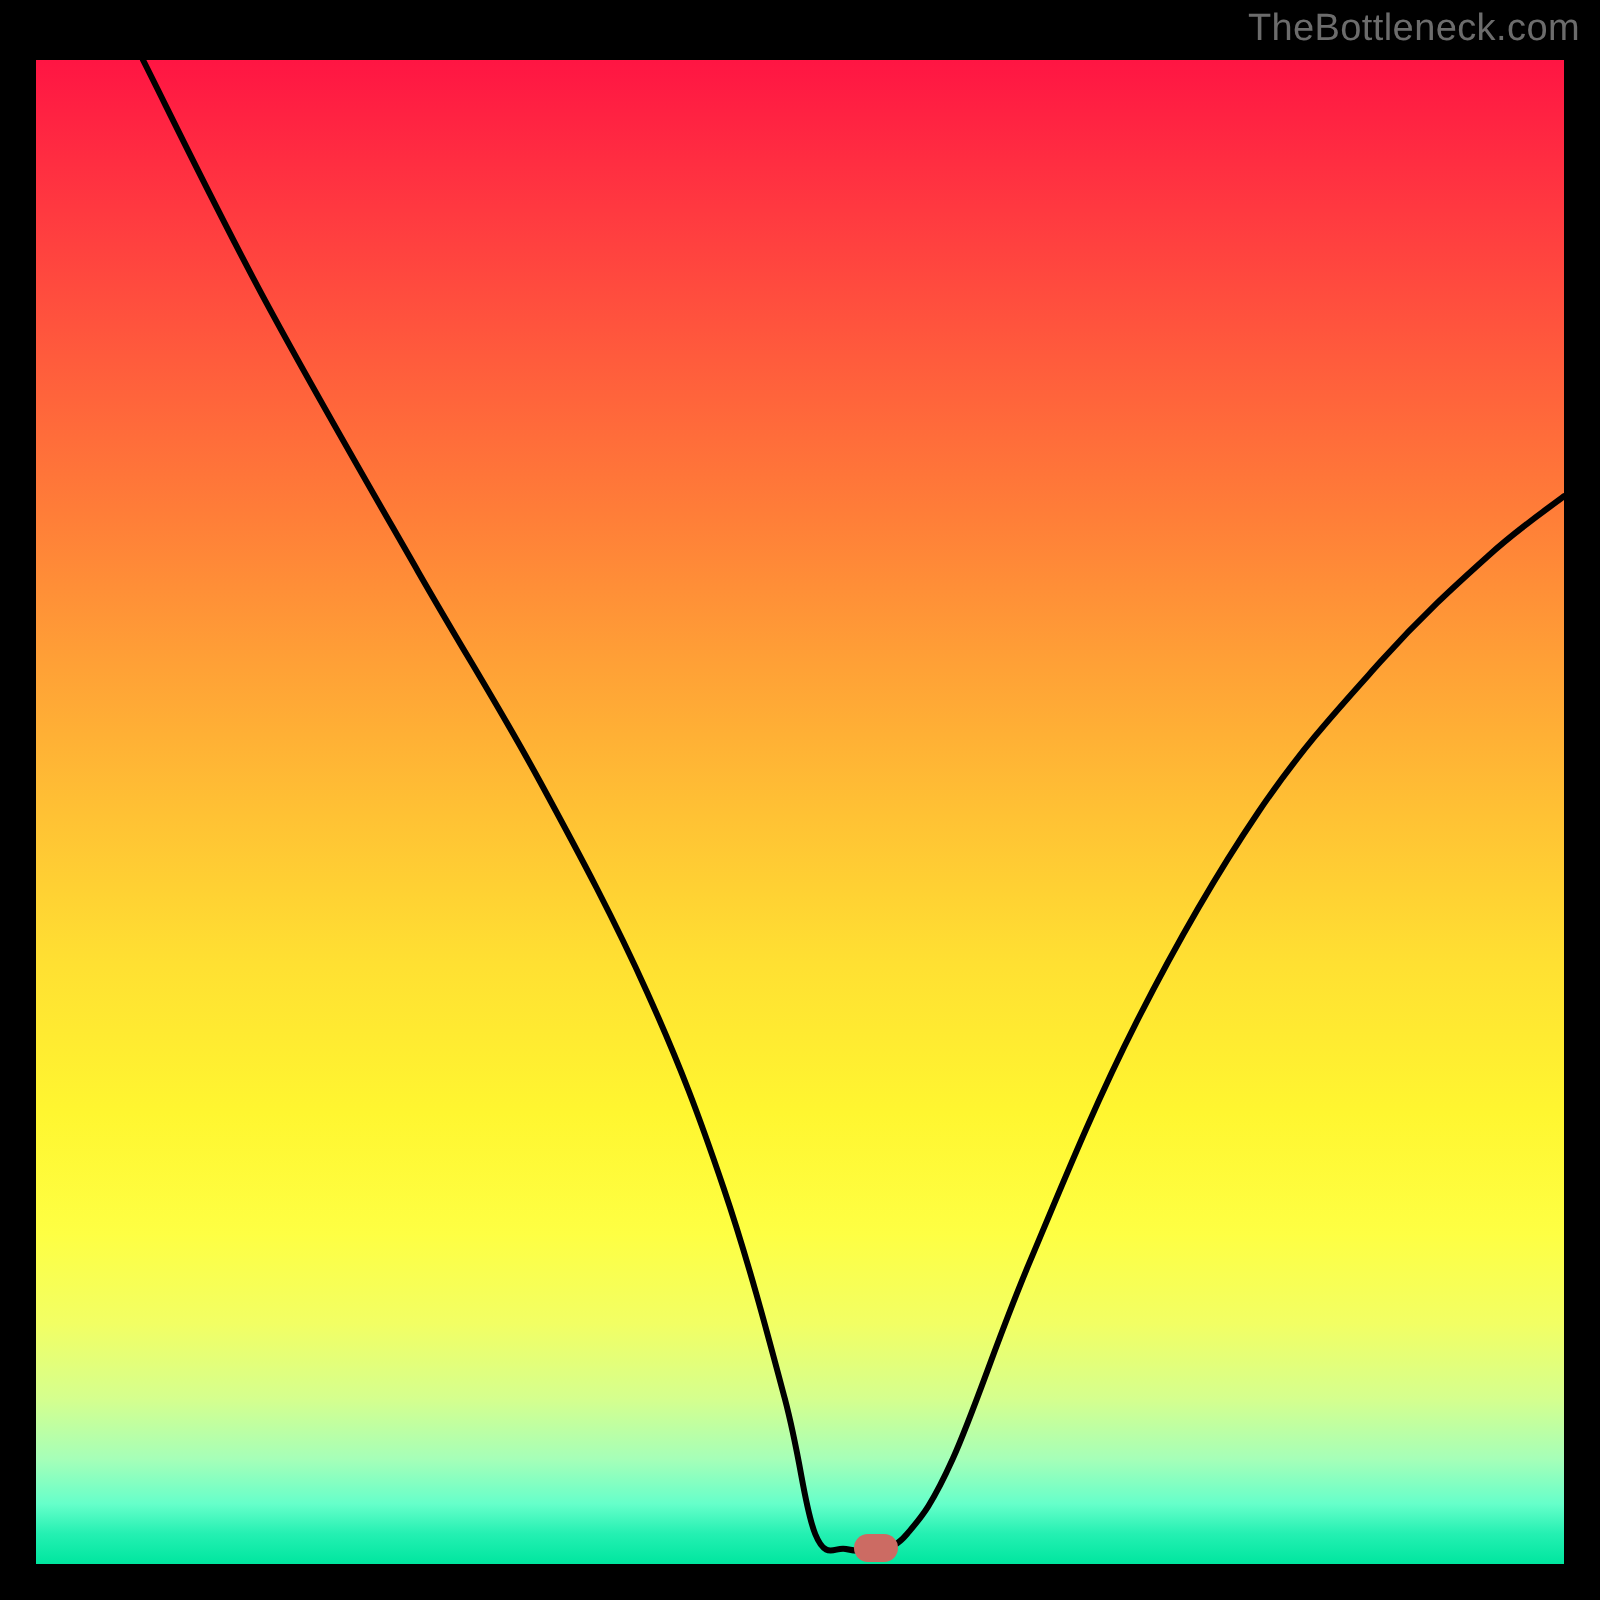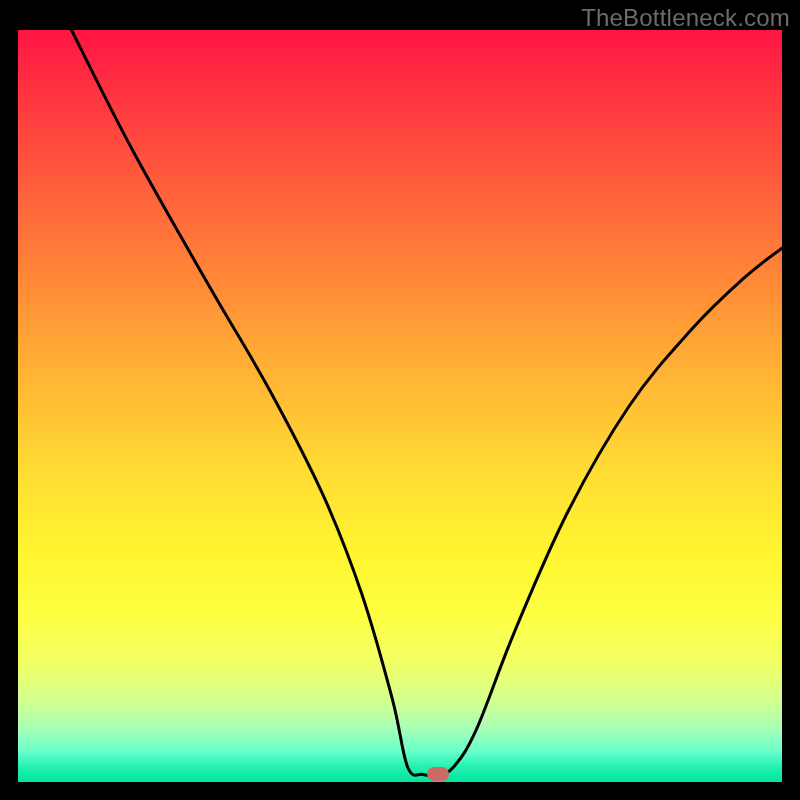--- a/index.html
+++ b/index.html
@@ -14,21 +14,21 @@
   .frame {
     position: relative;
     width: 800px;
     height: 800px;
     background: #000;
   }
   .watermark {
     position: absolute;
     top: 4px;
     right: 10px;
-    font-size: 24px;
+    font-size: 19px;
     color: #6c6c6c;
     font-weight: 500;
     letter-spacing: 0.2px;
     z-index: 10;
   }
   .plot-area {
     position: absolute;
     left: 18px;
     top: 30px;
     width: 764px;

